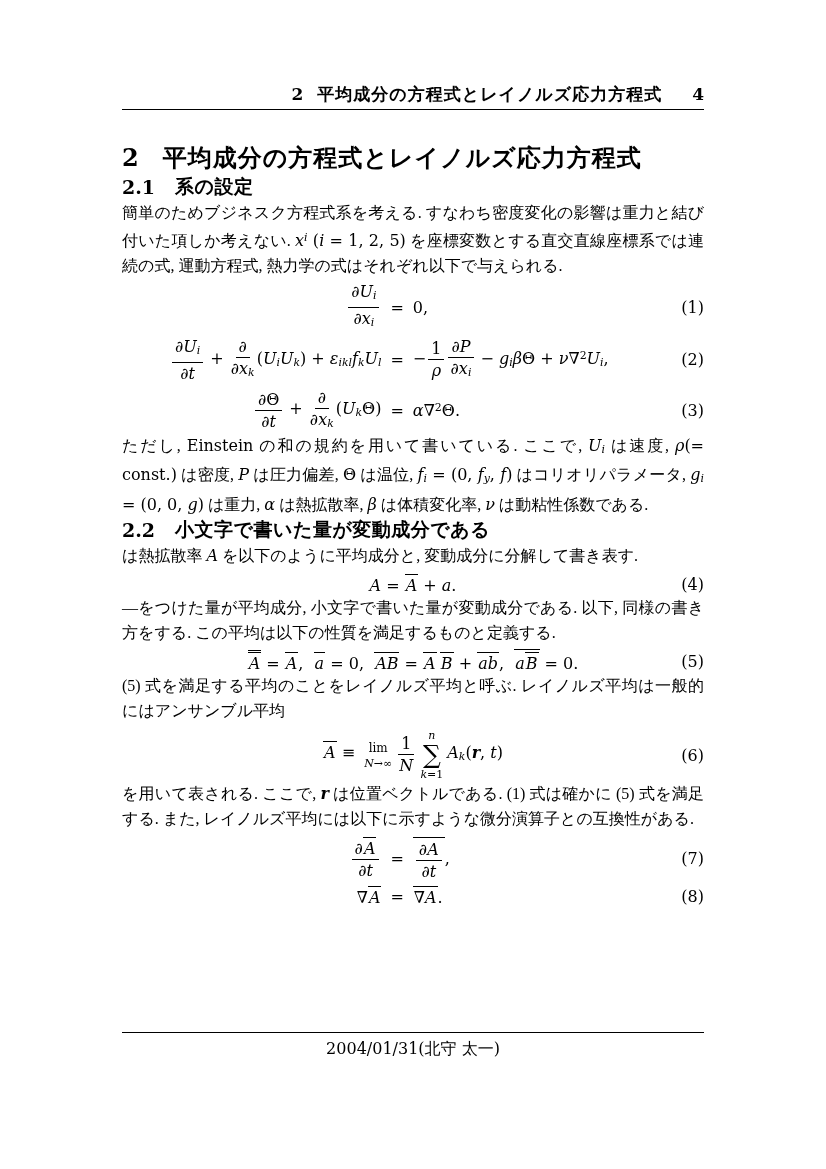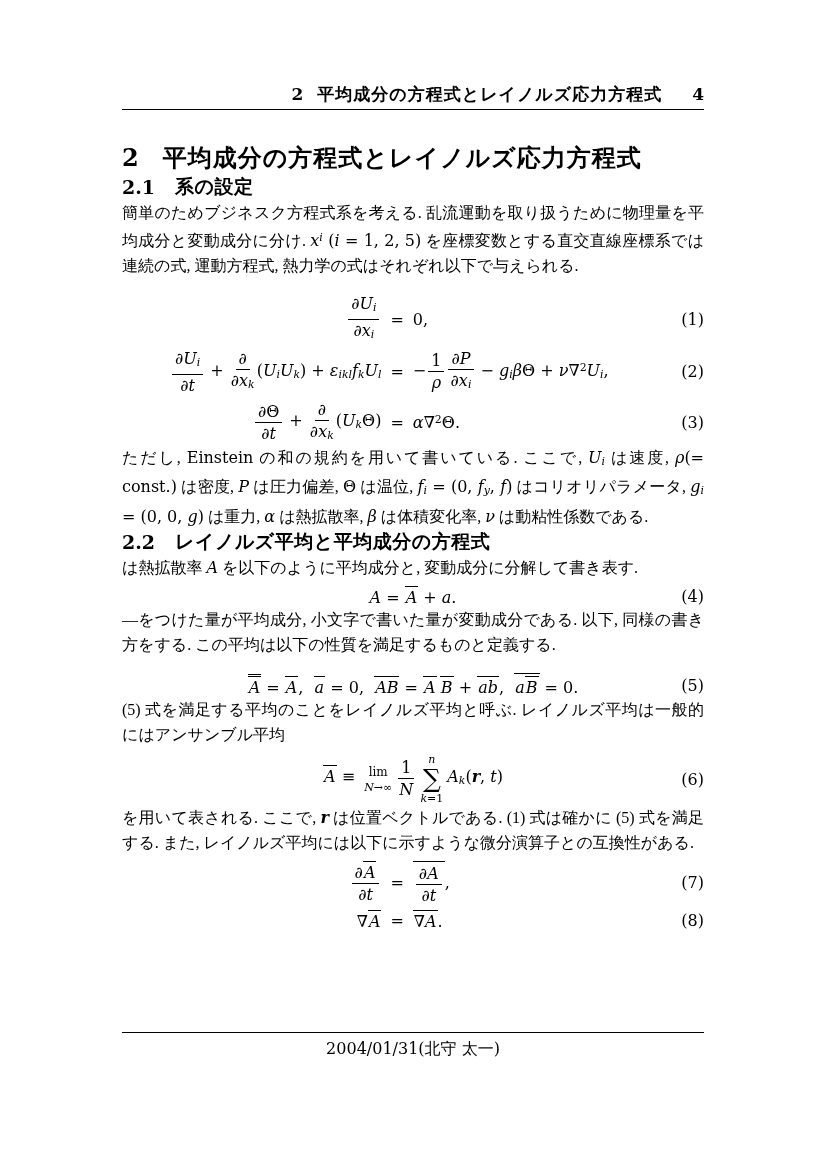--- a/index.html
+++ b/index.html
@@ -17,21 +17,21 @@
   
   .content { position:absolute; top:128px; left:122px; width:582px; font-size:16px; }
   h1.sec { margin:14px 0 0; font-size:24px; line-height:32px; font-weight:bold; display:flex; align-items:baseline; }
   h1.sec .snum  { font-family:"DejaVu Serif",serif; margin-right:24px; }
   h1.sec .stitle{ font-family:"Liberation Sans","DejaVu Sans",sans-serif; letter-spacing:1px; }
   h2.ssec { margin:0; font-size:19px; line-height:26px; font-weight:bold; display:flex; align-items:center; }
   h2.ssec .snum  { font-family:"DejaVu Serif",serif; margin-right:20px; }
   h2.ssec .stitle{ font-family:"Liberation Sans","DejaVu Sans",sans-serif; letter-spacing:0.5px; }
   p.body { margin:0; font-size:16px; line-height:25px; text-align:justify; }
   
-  .mt14{margin-top:14px}.mt20{margin-top:20px}.mt8{margin-top:16px}.mt6{margin-top:6px}.mt4{margin-top:4px}
+  .mt14{margin-top:14px}.mt20{margin-top:20px}.mt8{margin-top:4px}.mt6{margin-top:6px}.mt4{margin-top:4px}
   
   .m  { font-style:italic; font-family:"DejaVu Serif",serif; }
   .rm { font-style:normal; font-family:"DejaVu Serif",serif; }
   .mb { font-style:italic; font-weight:bold; font-family:"DejaVu Serif",serif; }
   .sb { font-size:68%; vertical-align:-0.22em; }
   .sp { font-size:68%; vertical-align:0.5em; }
   .ov, .ov2 { display:inline-block; line-height:1.12; padding:2px 1px 0; }
   .ov  { border-top:1px solid #000; }
   .ov2 { border-top:3px double #000; }
   .frac { display:inline-flex; flex-direction:column; align-items:center; vertical-align:middle; margin:0 2px; }
@@ -73,21 +73,21 @@
       <span class="snum">2</span>
       <span class="stitle">平均成分の方程式とレイノルズ応力方程式</span>
     </h1>
 
 
     <h2 class="ssec mt20">
       <span class="snum">2.1</span>
       <span class="stitle">系の設定</span>
     </h2>
 
-    <p class="body mt8"><span>簡単のためブジネスク方程式系を考える. 乱流運動を取り扱うために物理量を平均成分と変動成分に分け. </span><span class="m">x</span><span class="m sp">i</span><span class="rm"> (</span><span class="m">i</span><span class="rm"> = 1, 2, 5)</span><span> を座標変数とする直交直線座標系では連続の式, 運動方程式, 熱力学の式はそれぞれ以下で与えられる.</span></p>
+    <p class="body mt8"><span>簡単のためブジネスク方程式系を考える. すなわち密度変化の影響は重力と結び付いた項しか考えない. </span><span class="m">x</span><span class="m sp">i</span><span class="rm"> (</span><span class="m">i</span><span class="rm"> = 1, 2, 5)</span><span> を座標変数とする直交直線座標系では連続の式, 運動方程式, 熱力学の式はそれぞれ以下で与えられる.</span></p>
 
     <div class="eqgrid mt8">
 
       <div class="lhs"><span class="frac">
             <span class="fn"><span class="m">∂U</span><span class="m sb">i</span></span>
             <span class="fd"><span class="m">∂x</span><span class="m sb">i</span></span>
           </span></div>
       <div class="rel">=</div>
       <div class="rhs"><span class="rm">0,</span></div>
       <div class="tagc">(1)</div>
@@ -118,21 +118,21 @@
           </span><span><span class="rm">(</span><span class="m">U</span><span class="m sb">k</span><span class="rm">Θ</span><span class="rm">)</span></span></div>
       <div class="rel">=</div>
       <div class="rhs"><span class="m">α</span><span class="rm">∇</span><span class="rm sp">2</span><span class="rm">Θ</span><span class="rm">.</span></div>
       <div class="tagc">(3)</div>
     </div>
 
     <p class="body mt6"><span>ただし, </span><span class="rm">Einstein</span><span> の和の規約を用いて書いている. ここで, </span><span class="m">U</span><span class="m sb">i</span><span> は速度, </span><span class="m">ρ</span><span class="rm">(= const.)</span><span> は密度, </span><span class="m">P</span><span> は圧力偏差, </span><span class="rm">Θ</span><span> は温位, </span><span class="m">f</span><span class="m sb">i</span><span class="rm"> = (0, </span><span class="m">f</span><span class="m sb">y</span><span class="rm">, </span><span class="m">f</span><span class="rm">)</span><span> はコリオリパラメータ, </span><span class="m">g</span><span class="m sb">i</span><span class="rm"> = (0, 0, </span><span class="m">g</span><span class="rm">)</span><span> は重力, </span><span class="m">α</span><span> は熱拡散率, </span><span class="m">β</span><span> は体積変化率, </span><span class="m">ν</span><span> は動粘性係数である.</span></p>
 
     <h2 class="ssec mt14">
       <span class="snum">2.2</span>
-      <span class="stitle">レイノルズ平均と平均成分の方程式</span>
+      <span class="stitle">小文字で書いた量が変動成分である</span>
     </h2>
 
     <p class="body mt8"><span>は熱拡散率 </span><span class="m">A</span><span> を以下のように平均成分と, 変動成分に分解して書き表す.</span></p>
 
     <div class="eqcenter mt6">
       <span class="eqbody"><span class="m">A</span><span class="rm"> = </span><span class="m ov">A</span><span class="rm"> + </span><span class="m">a</span><span class="rm">.</span></span>
       <span class="tag">(4)</span>
     </div>
 
     <p class="body mt6"><span>―をつけた量が平均成分, 小文字で書いた量が変動成分である. 以下, 同様の書き方をする. この平均は以下の性質を満足するものと定義する.</span></p>

